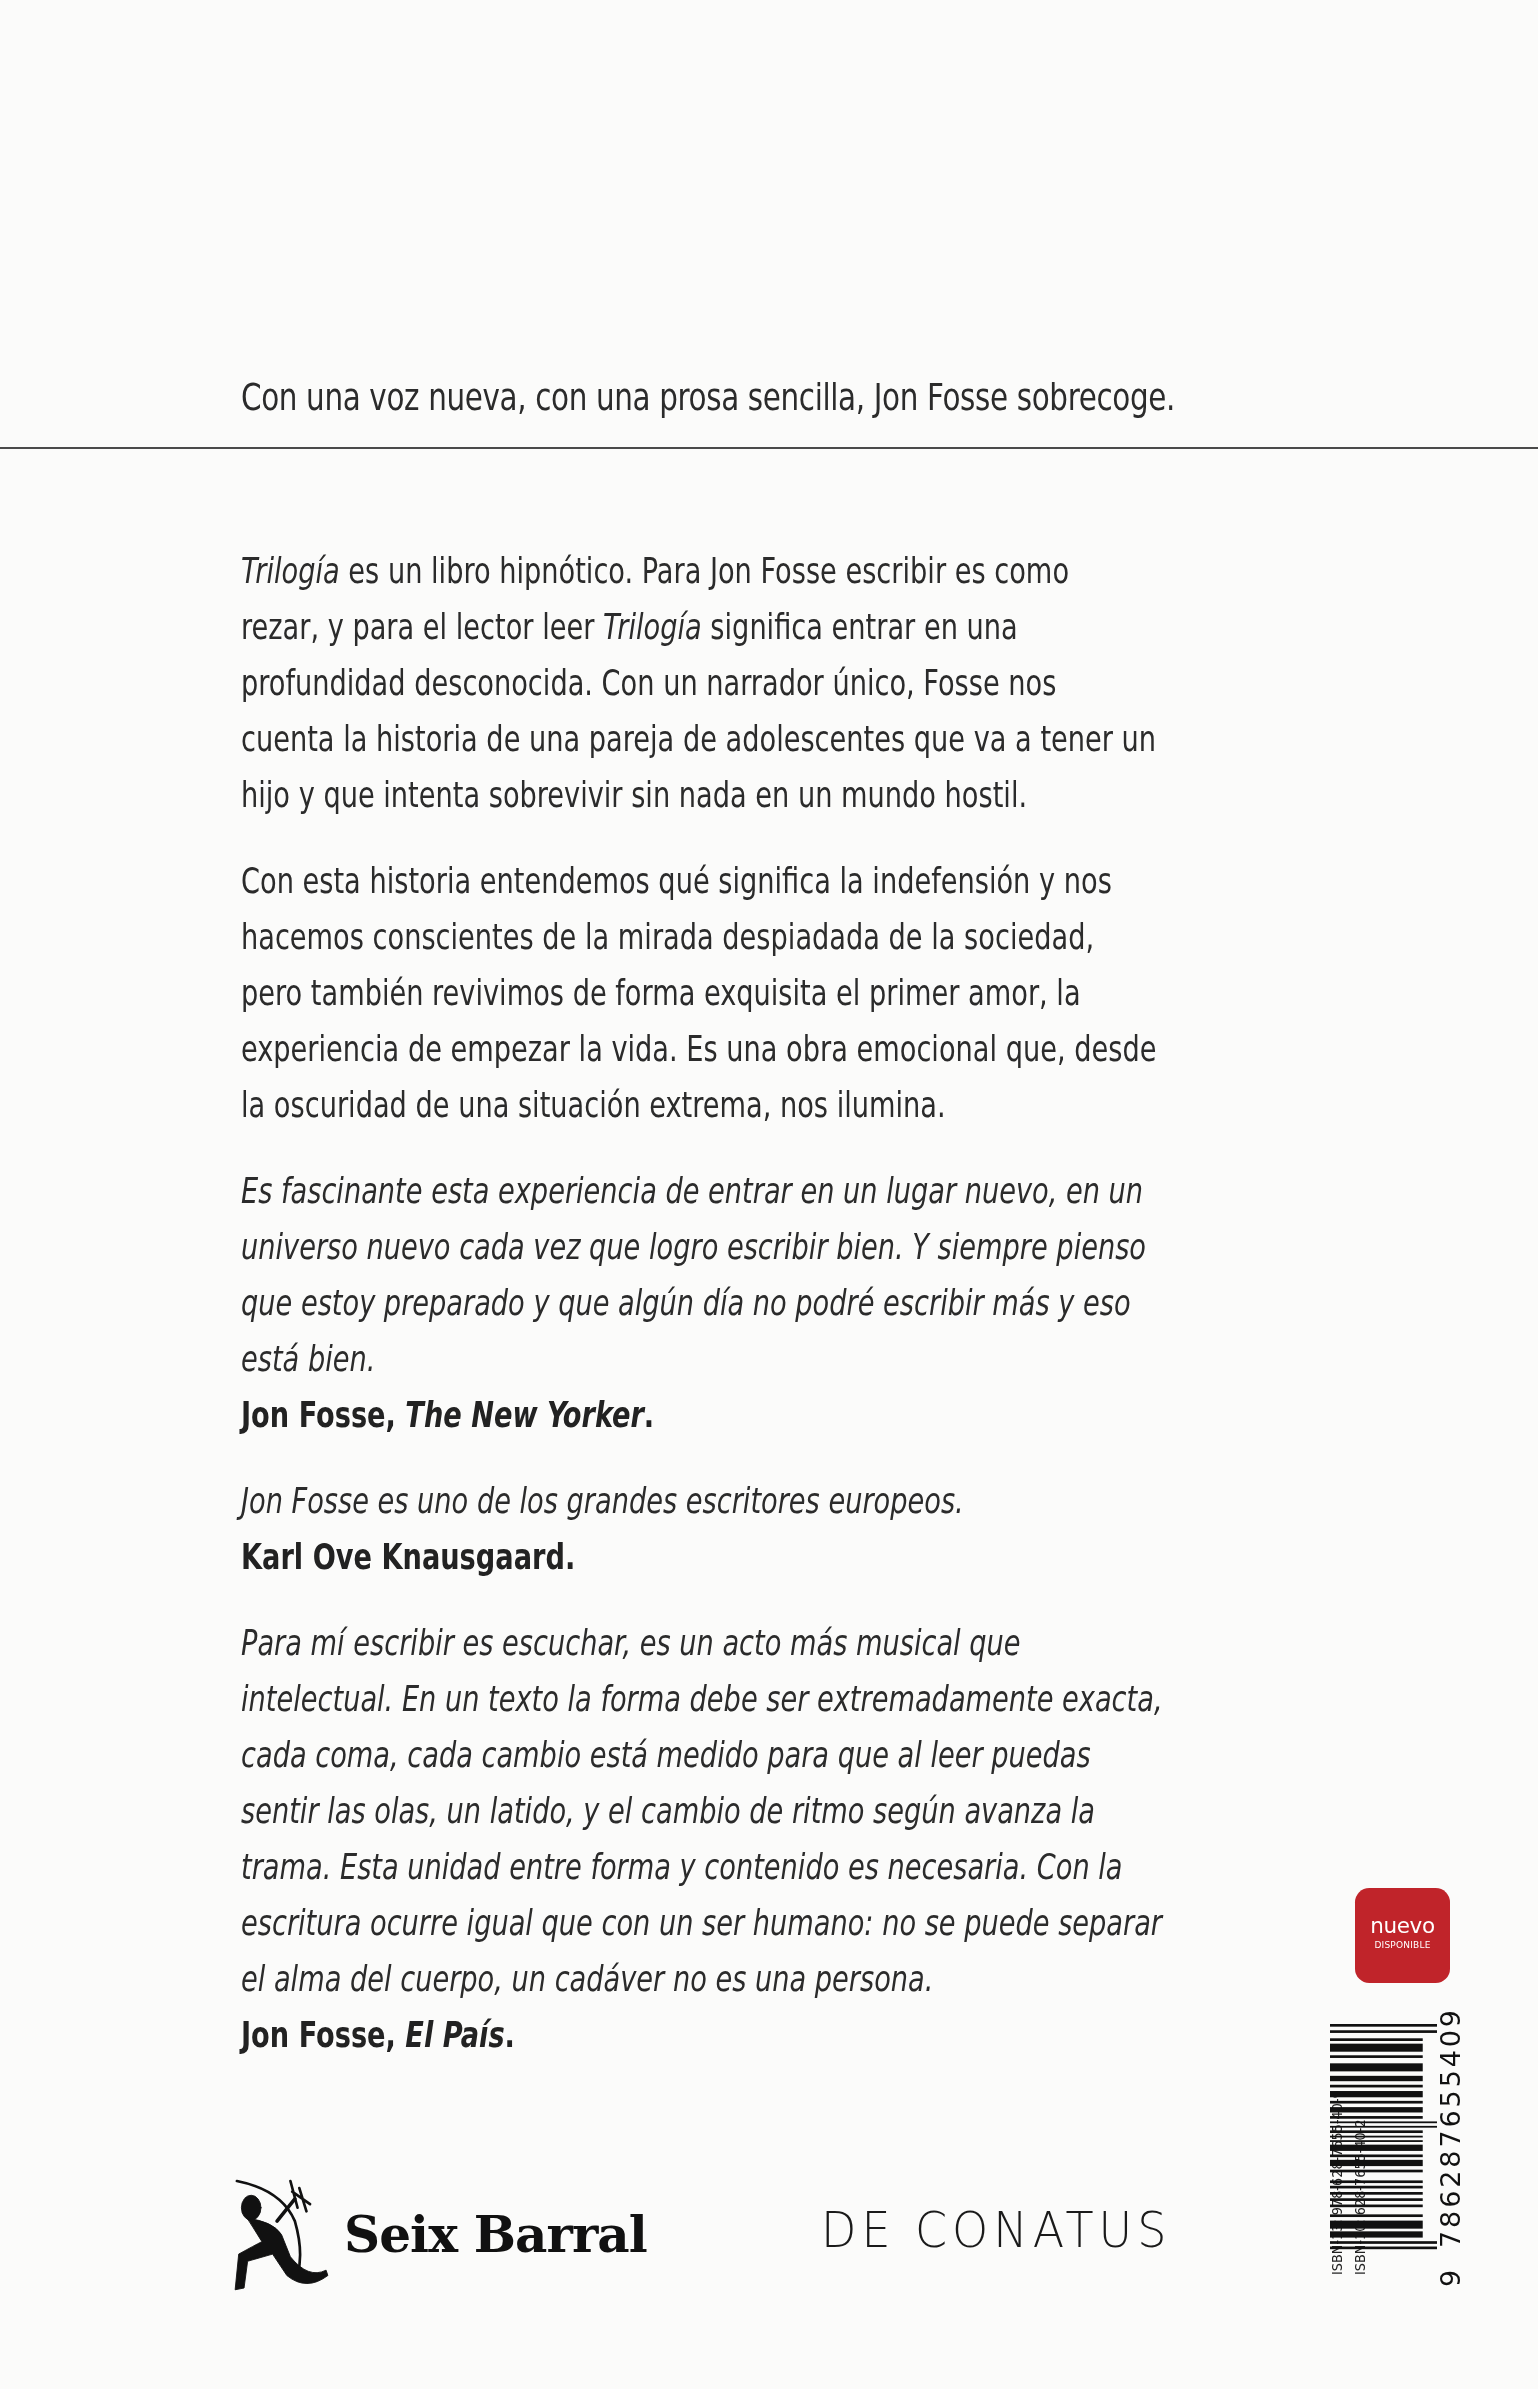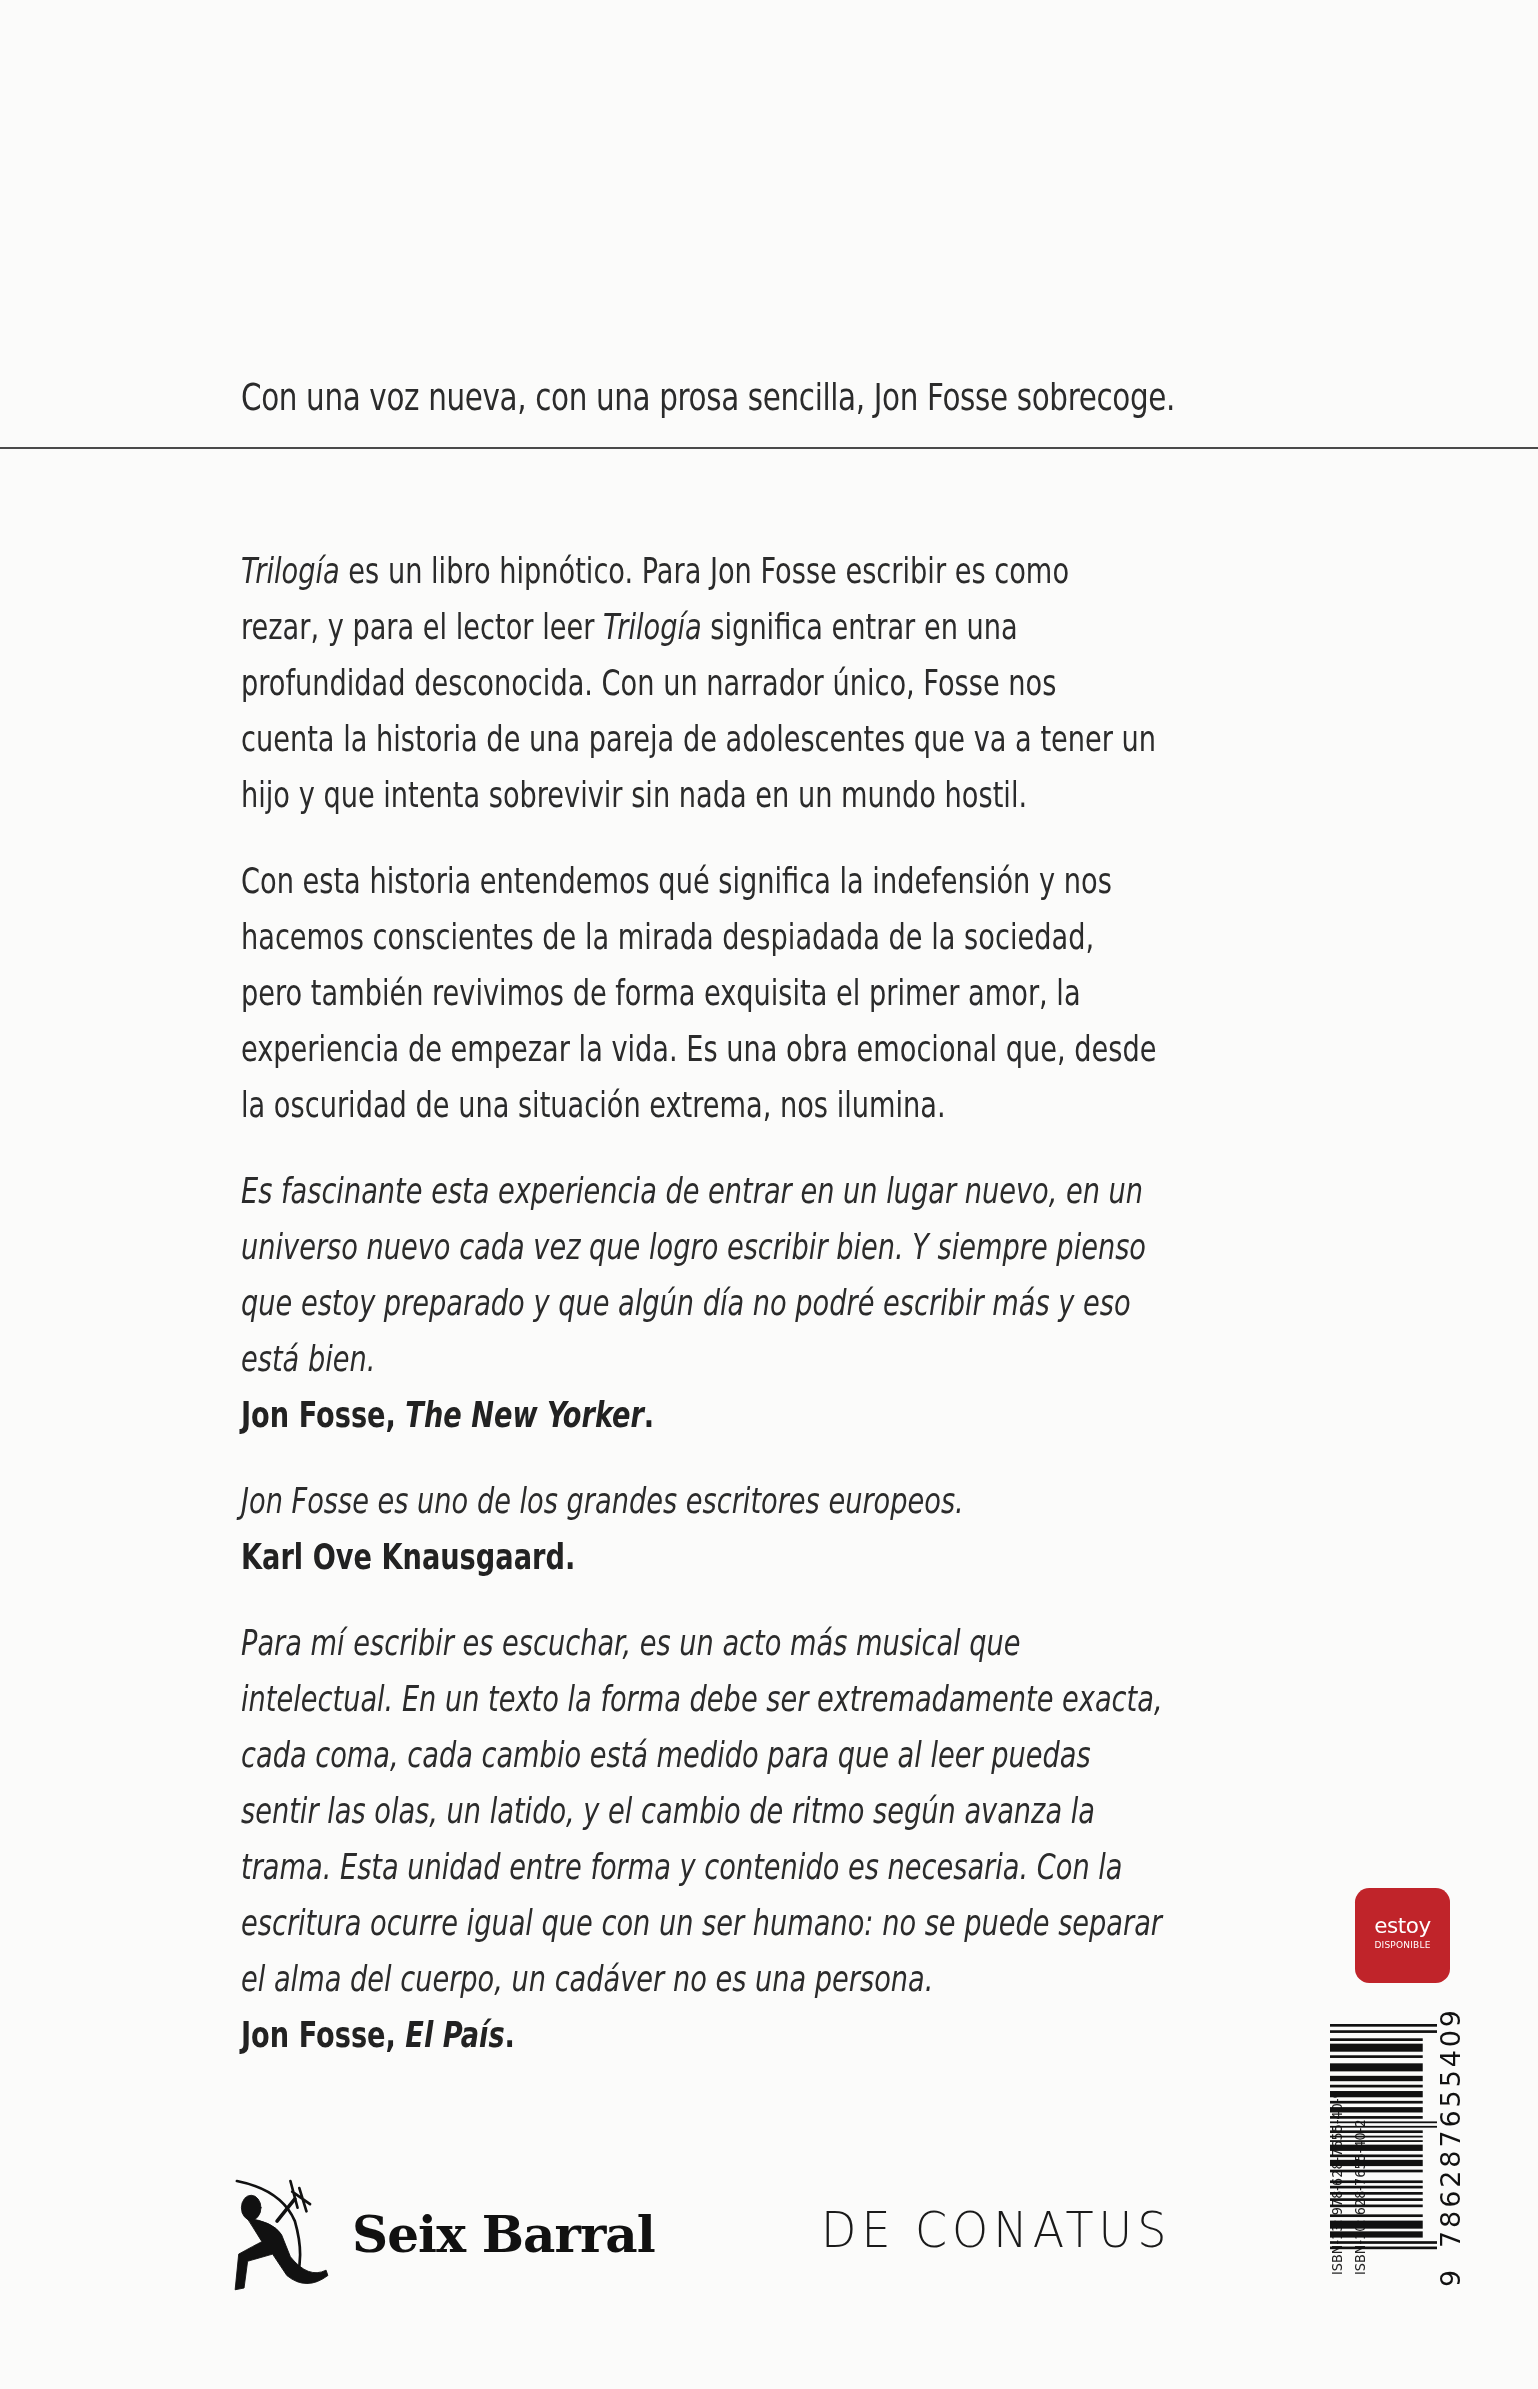--- a/index.html
+++ b/index.html
@@ -64,21 +64,21 @@
     width: 107px; height: 227px;
   }
 
   .logo-seix {
     position: absolute; left: 228px; top: 2172px;
     display: flex; align-items: center;
   }
   .logo-seix .figure { width: 107px; height: 125px; }
   .logo-seix .name {
     font-family: "DejaVu Serif", "Liberation Serif", serif;
-    font-weight: bold; font-size: 50px; color: #111; margin-left: 17px;
+    font-weight: bold; font-size: 50px; color: #111; margin-left: 9px;
     letter-spacing: -0.9px;
   }
   .logo-deconatus {
     position: absolute; left: 821px; top: 2201px;
     font-family: "DejaVu Sans", sans-serif; font-weight: 300;
     font-size: 50px; letter-spacing: 5.4px; color: #1a1a1a;
     transform: scaleX(0.92); transform-origin: left top;
   }
 </style>
 </head>
@@ -109,21 +109,21 @@
 
     <div>
       <div class="quote" id="q2"><span class="line">Para mí escribir es escuchar, es un acto más musical que</span><span class="line">intelectual. En un texto la forma debe ser extremadamente exacta,</span><span class="line">cada coma, cada cambio está medido para que al leer puedas</span><span class="line">sentir las olas, un latido, y el cambio de ritmo según avanza la</span><span class="line">trama. Esta unidad entre forma y contenido es necesaria. Con la</span><span class="line">escritura ocurre igual que con un ser humano: no se puede separar</span><span class="line">el alma del cuerpo, un cadáver no es una persona.</span></div>
       <div class="attrib">
         <span>Jon Fosse, </span><span class="it">El País</span><span>.</span>
       </div>
     </div>
   </div>
 
   <div class="ebook-badge">
-    <span class="t1">estoy</span>
+    <span class="t1">nuevo</span>
     <span class="t2">DISPONIBLE</span>
   </div>
 
   <div class="isbn-block">
     <div class="isbn-rot">
       <span>ISBN-13: 978-628-7655-40-9</span>
       <span>ISBN-10: 628-7655-40-2</span>
     </div>
     <svg class="barcode" viewBox="0 0 120 254" preserveAspectRatio="none">
       <g fill="#111">

